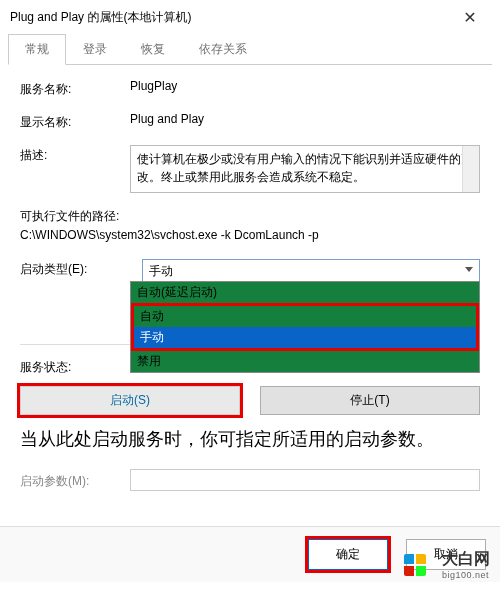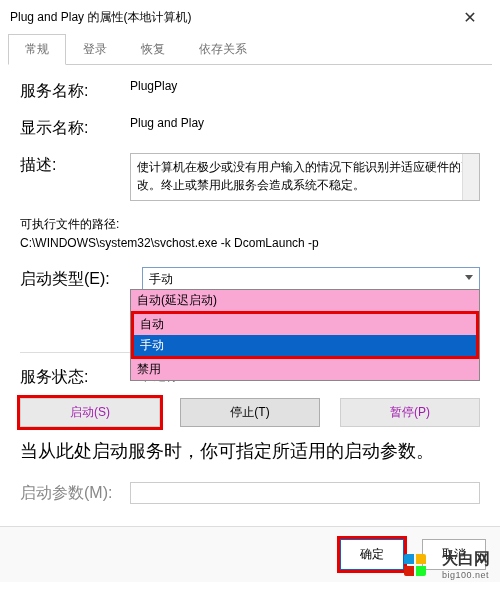--- a/index.html
+++ b/index.html
@@ -5,44 +5,44 @@
     * { box-sizing: border-box; margin: 0; padding: 0; }
     body { font-family: "Microsoft YaHei", "Segoe UI", sans-serif; font-size: 12px; background: #fff; width: 500px; height: 600px; overflow: hidden; color: #000; }
     .titlebar { display: flex; align-items: center; justify-content: space-between; padding: 8px 10px 6px 10px; gap: 8px; }
     .titlebar .title { font-size: 12px; }
     .titlebar .close { width: 40px; text-align: center; font-size: 16px; color: #333; }
     .tabs { display: flex; border-bottom: 1px solid #ccc; margin: 0 8px; }
     .tab { padding: 6px 16px; border: 1px solid transparent; border-bottom: none; font-size: 12px; color: #737373; position: relative; top: 1px; }
     .tab.active { border-color: #ccc; background: #fff; border-bottom: 1px solid #fff; }
     .content { padding: 14px 20px 8px 20px; }
     .row { display: flex; align-items: flex-start; margin-bottom: 14px; }
-    .label { width: 110px; padding-top: 2px; font-size: 16px; }
+    .label { width: 110px; padding-top: 2px; font-size: 12px; }
     .value { flex: 1; font-size: 12px; }
     .desc-box { flex: 1; border: 1px solid #bbb; padding: 4px 6px; font-size: 12px; line-height: 1.5; height: 48px; overflow: hidden; position: relative; }
     .scrollbar-stub { position: absolute; right: 0; top: 0; bottom: 0; width: 17px; background: #f0f0f0; border-left: 1px solid #ddd; }
     .path-block { margin-bottom: 14px; font-size: 12px; line-height: 1.6; }
     .select-row { display: flex; align-items: flex-start; margin-bottom: 4px; position: relative; gap: 12px; }
     .select { flex: 1; border: 1px solid #7a9ecb; background: #fff; padding: 3px 6px; font-size: 12px; position: relative; }
     .select .caret { position: absolute; right: 6px; top: 7px; width: 0; height: 0; border-left: 4px solid transparent; border-right: 4px solid transparent; border-top: 5px solid #555; }
-    .dropdown { position: absolute; left: 110px; right: 0; top: 22px; border: 1px solid #888; background: #f9a8d4; z-index: 10; }
+    .dropdown { position: absolute; left: 110px; right: 0; top: 22px; border: 1px solid #888; background: #15803d; z-index: 10; }
     .dropdown-hi { border: 3px solid #e60000; }
     .dropdown .opt { padding: 2px 6px; font-size: 12px; }
     .dropdown .opt.selected { background: #0a64c8; color: #fff; }
     .divider { height: 1px; background: #ddd; margin: 60px 0 12px 0; }
     .status-row { display: flex; align-items: center; margin-bottom: 10px; }
     .btn-row { display: flex; gap: 20px; margin-bottom: 12px; }
     .btn { flex: 1; padding: 5px 0; text-align: center; border: 1px solid #adadad; background: #e1e1e1; font-size: 12px; }
-    .btn.disabled { color: #a21caf; background: #e9e9e9; border-color: #cfcfcf; }
+    .btn.disabled { color: #0369a1; background: #e9e9e9; border-color: #cfcfcf; }
     .hi-red { outline: 3px solid #e60000; outline-offset: 0; }
     .note { font-size: 18px; margin-bottom: 18px; }
     .param-row { display: flex; align-items: center; margin-bottom: 20px; }
     .param-row .label { color: #888; }
     .param-input { flex: 1; border: 1px solid #ccc; background: #fff; height: 22px; padding: 2px 6px; font-size: 12px; }
     .dialog-btns { border-top: 1px solid #ddd; padding: 12px 14px; display: flex; justify-content: flex-end; gap: 18px; background: #f9f9f9; position: absolute; bottom: 18px; left: 0; right: 0; }
-    .dlg-btn { width: 64px; padding: 6px 0; text-align: center; border: 1px solid #0a64c8; background: #fff; font-size: 12px; }
+    .dlg-btn { width: 80px; padding: 6px 0; text-align: center; border: 1px solid #0a64c8; background: #fff; font-size: 12px; }
     .dlg-btn.cancel { border-color: #adadad; }
     .watermark { position: absolute; bottom: 20px; right: 10px; display: flex; align-items: center; gap: 16px; font-size: 16px; font-weight: bold; color: #333; }
     .logo { display: grid; grid-template-columns: 10px 10px; grid-template-rows: 10px 10px; gap: 2px; }
     .logo span:nth-child(1){background:#1296db; border-radius:2px 0 0 0;}
     .logo span:nth-child(2){background:#f7b500; border-radius:0 2px 0 0;}
     .logo span:nth-child(3){background:#d81e06; border-radius:0 0 0 2px;}
     .logo span:nth-child(4){background:#1afa29; border-radius:0 0 2px 0;}
     .wm-sub { font-size: 9px; font-weight: normal; display:block; color:#666; letter-spacing:0.5px;}
   </style>
 </head>
@@ -104,21 +104,20 @@
   <div class="divider"></div>
 
   <div class="status-row">
     <div class="label">服务状态:</div>
     <div class="value">正在运行</div>
   </div>
 
   <div class="btn-row">
     <div class="btn disabled hi-red">启动(S)</div>
     <div class="btn">停止(T)</div>
-    <div class="btn disabled">暂停(P)</div>
   </div>
 
   <div class="note">当从此处启动服务时，你可指定所适用的启动参数。</div>
 
   <div class="param-row">
     <div class="label">启动参数(M):</div>
     <input class="param-input" disabled="" style="">
   </div>
 
 </div>

